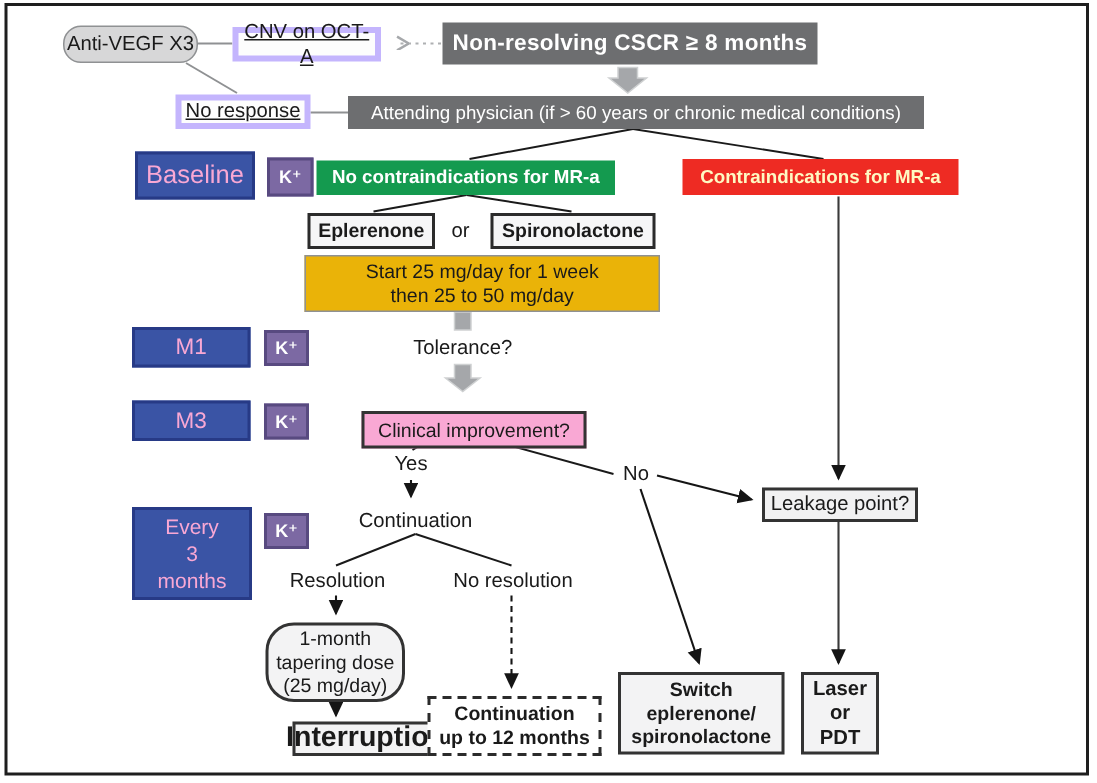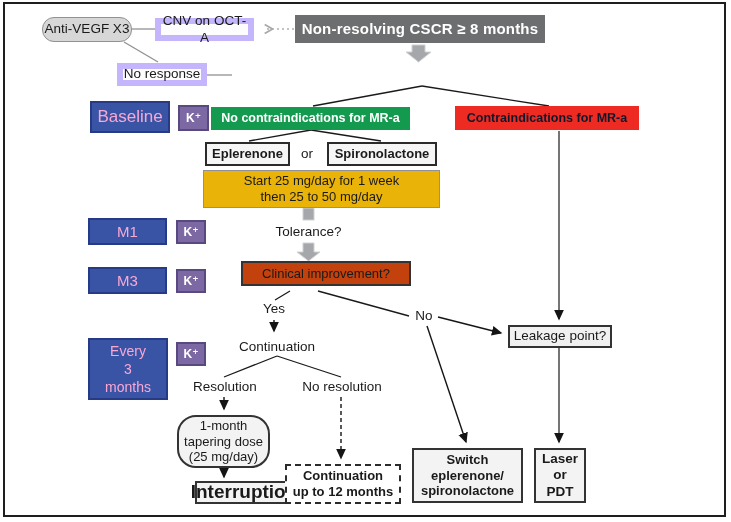--- a/index.html
+++ b/index.html
@@ -10,28 +10,28 @@
   }
   .frame{position:absolute;left:3px;top:2px;width:723px;height:515px;
     border:2px solid #1e1e1e;box-sizing:border-box;pointer-events:none;}
   svg.edges{position:absolute;left:0;top:0;width:731px;height:522px;}
   .node{
     position:absolute;box-sizing:border-box;
     display:flex;align-items:center;justify-content:center;
     text-align:center;white-space:pre-line;line-height:1.2;color:#1a1a1a;
   }
   .grayfill{background:#d7d7d8;border:1px solid #8f9193;font-size:13.5px;}
-  .whitebox{background:#fdfdfd;border:6px solid #c4b5fd;font-size:13.5px;}
+  .whitebox{background:#fdfdfd;border:4px solid #c4b5fd;font-size:13.5px;text-decoration:underline;}
   .darkgray{background:#6d6e70;color:#ffffff;}
   .title{font-size:15px;font-weight:bold;letter-spacing:.2px;}
   .attending{font-size:12.5px;}
   .blue{background:#3a54a5;border:2px solid #273a86;color:#f9a8d4;}
   .kplus{background:#7c69a3;border:2px solid #584a80;color:#ffffff;font-size:12px;font-weight:bold;}
   .greenbar{background:#149a4f;color:#ffffff;font-weight:bold;font-size:12.5px;}
-  .redbar{background:#ee2b23;color:#0f172a;font-weight:bold;font-size:12.5px;}
+  .redbar{background:#ee2b23;color:#fef9c3;font-weight:bold;font-size:12.5px;}
   .drug{background:#f6f6f7;border:2px solid #2b2b2b;font-weight:bold;font-size:13px;}
   .lightbox{background:#eab308;border:1px solid #8f9193;font-size:13px;}
   .outlined{background:#f3f3f4;border:2px solid #333333;font-size:13px;}
   .boldtxt{font-weight:bold;}
   .dashedbox{background:#ffffff;border:2px dashed #2b2b2b;font-weight:bold;font-size:13px;}
   .label{font-size:13.5px;}
 </style>
 </head>
 <body>
 
@@ -80,39 +80,40 @@
     <line x1="427" y1="326" x2="466" y2="442" stroke="#151515" stroke-width="1.4" marker-end="url(#arrb)"></line>
 
     <line x1="559" y1="131" x2="559" y2="319" stroke="#3a3a3a" stroke-width="1.4" marker-end="url(#arrb)"></line>
     <line x1="559" y1="348" x2="559" y2="442" stroke="#3a3a3a" stroke-width="1.4" marker-end="url(#arrb)"></line>
   </svg>
 
   <div class="node grayfill" style="left:42px;top:17px;width:90px;height:25px;border-radius:12px;">Anti-VEGF X3</div>
   <div class="node whitebox" style="left:155px;top:18px;width:99px;height:23px;">CNV on OCT-A</div>
   <div class="node darkgray title" style="left:295px;top:15px;width:250px;height:28px;">Non-resolving CSCR ≥ 8 months</div>
   <div class="node whitebox" style="left:117px;top:63px;width:90px;height:23px;">No response</div>
+  <div class="node darkgray attending" style="left:232px;top:64px;width:384px;height:22px;">Attending physician (if &gt; 60 years or chronic medical conditions)</div>
 
   <div class="node blue" style="left:90px;top:101px;width:80px;height:32px;font-size:17px;">Baseline</div>
   <div class="node kplus" style="left:178px;top:105px;width:31px;height:26px;">K⁺</div>
   <div class="node greenbar" style="left:211px;top:107px;width:199px;height:23px;">No contraindications for MR-a</div>
   <div class="node redbar" style="left:455px;top:106px;width:184px;height:24px;">Contraindications for MR-a</div>
 
   <div class="node drug" style="left:205px;top:142px;width:85px;height:24px;">Eplerenone</div>
   <div class="node label" style="left:292px;top:145px;width:30px;height:18px;">or</div>
   <div class="node drug" style="left:327px;top:142px;width:110px;height:24px;">Spironolactone</div>
   <div class="node lightbox" style="left:203px;top:170px;width:237px;height:38px;">Start 25 mg/day for 1 week
 then 25 to 50 mg/day</div>
 
   <div class="node blue" style="left:88px;top:218px;width:79px;height:27px;font-size:15px;">M1</div>
   <div class="node kplus" style="left:176px;top:220px;width:30px;height:24px;">K⁺</div>
   <div class="node label" style="left:266px;top:224px;width:85px;height:16px;">Tolerance?</div>
 
   <div class="node blue" style="left:88px;top:267px;width:79px;height:27px;font-size:15px;">M3</div>
   <div class="node kplus" style="left:176px;top:269px;width:30px;height:24px;">K⁺</div>
-  <div class="node outlined" style="left:241px;top:261px;width:170px;height:25px;background:#c2410c;">Clinical improvement?</div>
+  <div class="node outlined" style="left:241px;top:274px;width:150px;height:25px;background:#f9a8d4;">Clinical improvement?</div>
 
   <div class="node label" style="left:258px;top:301px;width:32px;height:16px;">Yes</div>
   <div class="node label" style="left:408px;top:308px;width:32px;height:16px;">No</div>
   <div class="node label" style="left:234px;top:339px;width:86px;height:16px;">Continuation</div>
 
   <div class="node blue" style="left:88px;top:338px;width:80px;height:62px;font-size:14px;line-height:1.3;">Every
 3
 months</div>
   <div class="node kplus" style="left:176px;top:342px;width:30px;height:24px;">K⁺</div>
 

